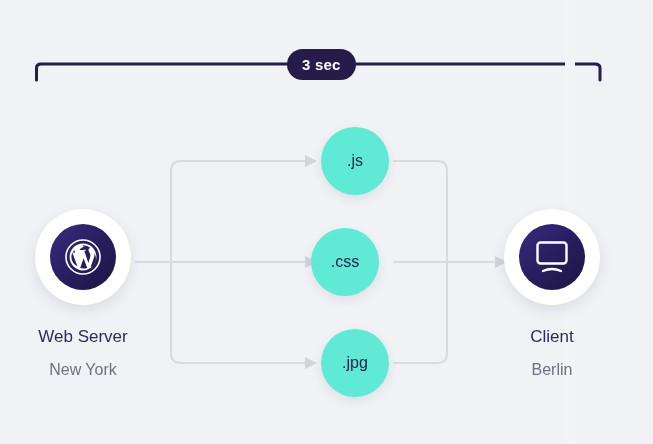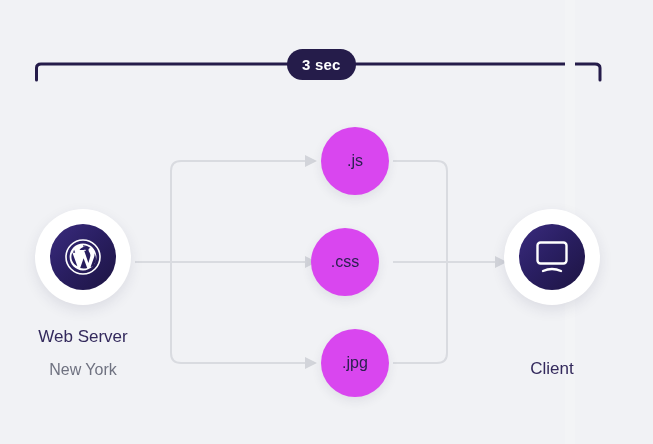--- a/index.html
+++ b/index.html
@@ -72,42 +72,42 @@
   }
   #node-server { left: 35px; top: 209px; }
   #node-client { left: 504px; top: 209px; }
 
   
   .filenode {
     position: absolute;
     width: 68px;
     height: 68px;
     border-radius: 50%;
-    background: #d946ef;
+    background: #5eead4;
     box-shadow: 0 4px 11px rgba(40, 40, 80, 0.09);
     display: flex;
     align-items: center;
     justify-content: center;
     color: #2b2150;
     font-size: 16px;
     z-index: 4;
   }
   #node-js  { left: 321px; top: 127px; }
   #node-css { left: 311px; top: 228px; }
   #node-jpg { left: 321px; top: 329px; align-items: center; }
 
   
   .caption {
     position: absolute;
     text-align: center;
     z-index: 3;
     width: 170px;
   }
   #caption-server { left: -2px; top: 326px; }
-  #caption-client { left: 467px; top: 326px; margin-top: 32px; }
+  #caption-client { left: 467px; top: 326px; }
   .caption .primary {
     display: block;
     font-size: 17px;
     color: #33295c;
     line-height: 22px;
   }
   .caption .secondary {
     display: block;
     margin-top: 12px;
     font-size: 16px;
@@ -188,15 +188,16 @@
     <div class="disc">
       <svg width="36" height="34" viewBox="0 0 36 34">
         <rect x="3.5" y="2.5" width="29" height="21" rx="3" ry="3" fill="none" stroke="#ffffff" stroke-width="2.4"></rect>
         <path d="M9 31 Q18 27 27 31" fill="none" stroke="#ffffff" stroke-width="2.4" stroke-linecap="round"></path>
       </svg>
     </div>
   </div>
 
   <div class="caption" id="caption-client">
     <span class="primary">Client</span>
+    <span class="secondary">Berlin</span>
   </div>
 
 </div>
 
 </body></html>

